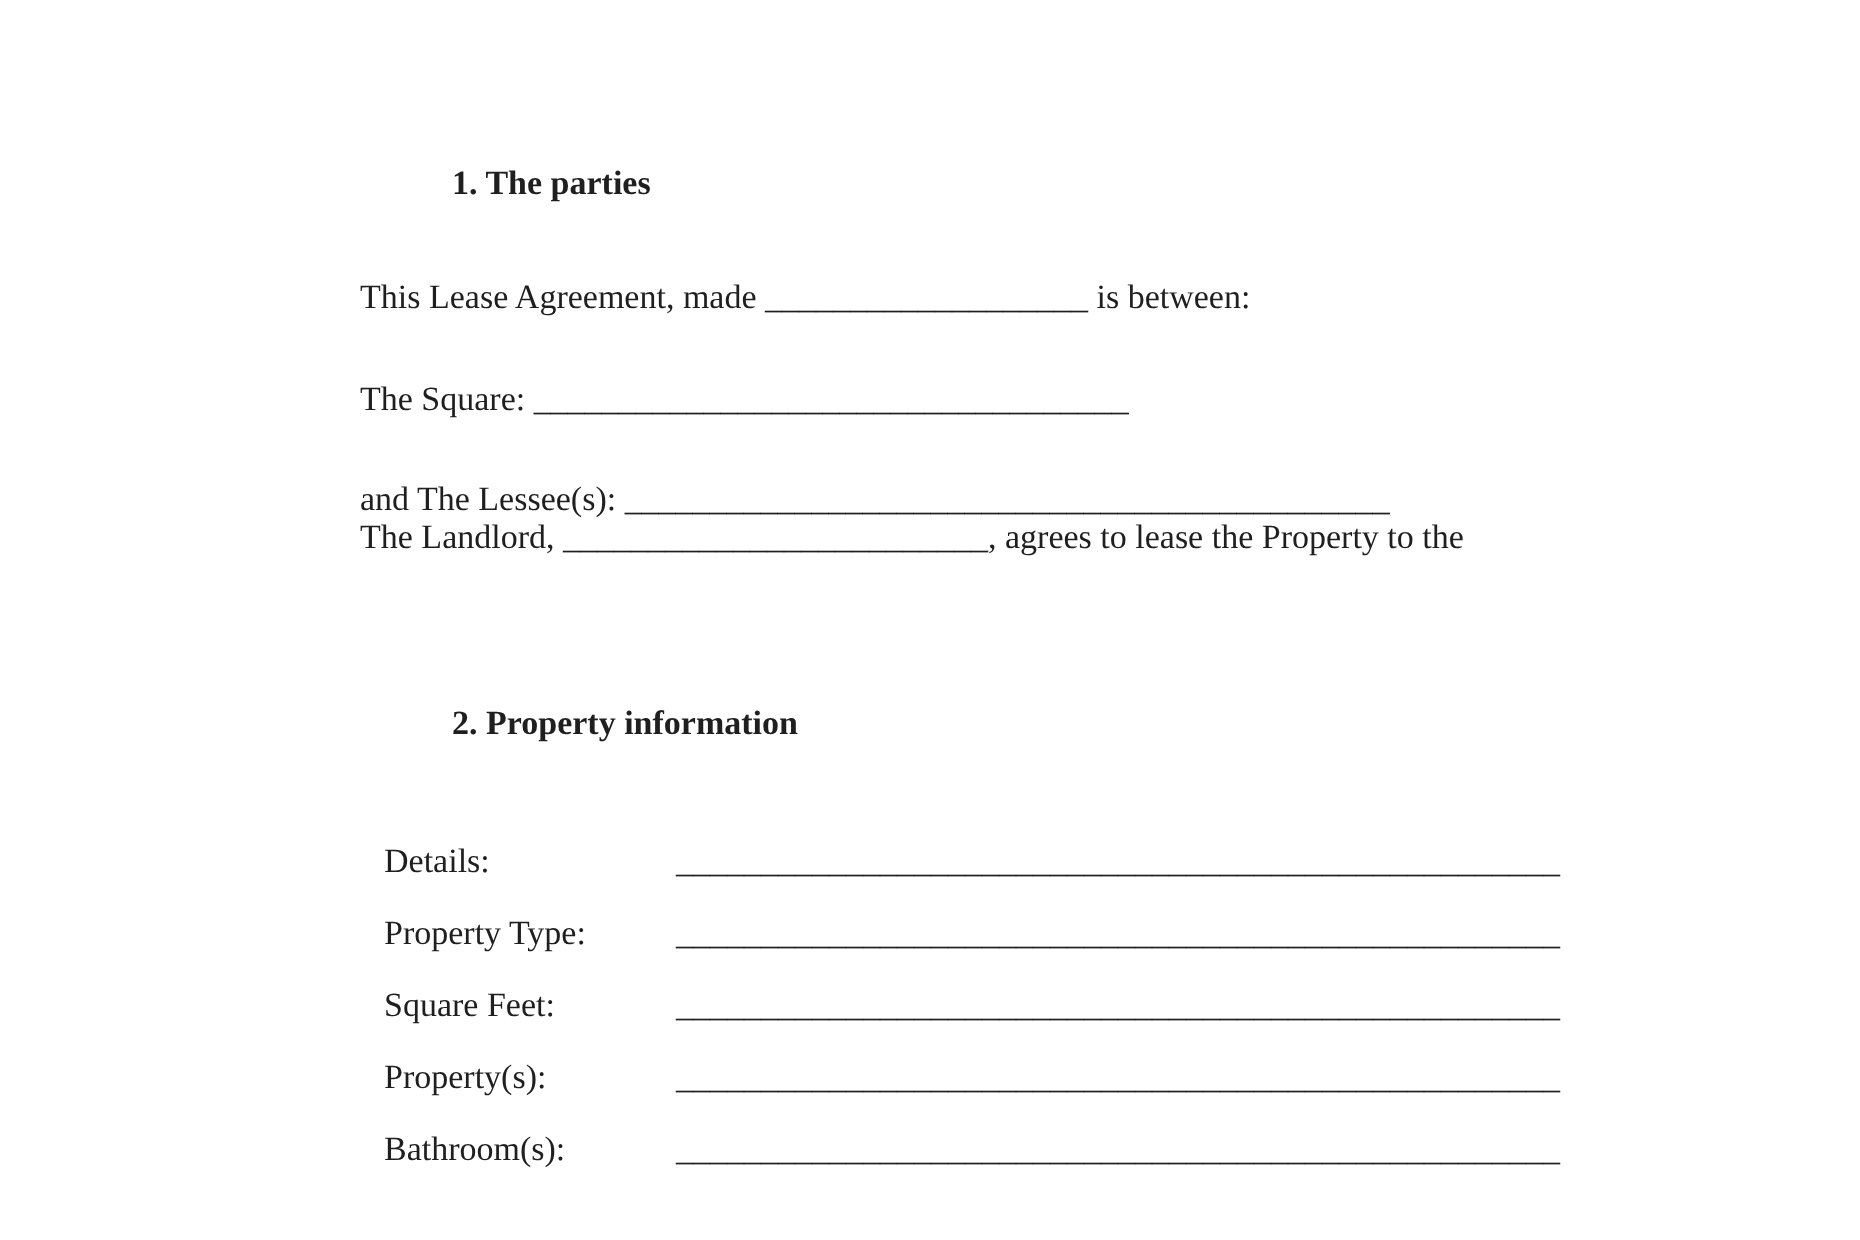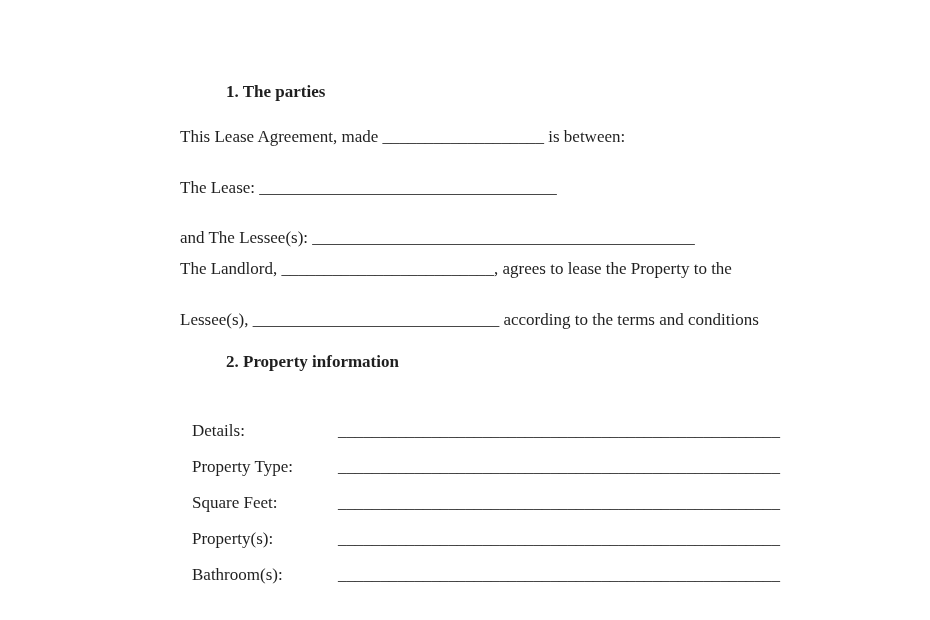--- a/index.html
+++ b/index.html
@@ -24,21 +24,21 @@
   .heading-parties { top: 42px; }
   .heading-property { top: 312px; }
   .heading-term { top: 600px; }
   .textblock {
     position: absolute;
     left: 132px;
     font-size: 17px;
     line-height: 26.5px;
     white-space: nowrap;
   }
-  .intro-block { top: 76px; }
+  .intro-block { top: 88px; }
   .landlord-para { top: 208px; }
   .fields {
     position: absolute;
     left: 132px;
     top: 353px;
     font-size: 17px;
   }
   .field-row {
     height: 36px;
     line-height: 36px;
@@ -57,27 +57,26 @@
 </style>
 </head>
 <body>
 
 <div class="page">
 
   <div class="heading heading-parties">1. The parties</div>
 
   <div class="textblock intro-block">
     <div>This Lease Agreement, made ___________________ is between:</div>
-    <div>The Lease: ___________________________________</div>
+    <div>The Square: ___________________________________</div>
     <div>and The Lessee(s): _____________________________________________</div>
   </div>
 
   <div class="textblock landlord-para">
     <div>The Landlord, _________________________, agrees to lease the Property to the</div>
-    <div>Lessee(s), _____________________________ according to the terms and conditions</div>
   </div>
 
   <div class="heading heading-property">2. Property information</div>
 
   <div class="fields">
     <div class="field-row">
       <span class="field-label">Details:</span><span class="field-line">____________________________________________________</span>
     </div>
     <div class="field-row">
       <span class="field-label">Property Type:</span><span class="field-line">____________________________________________________</span>

